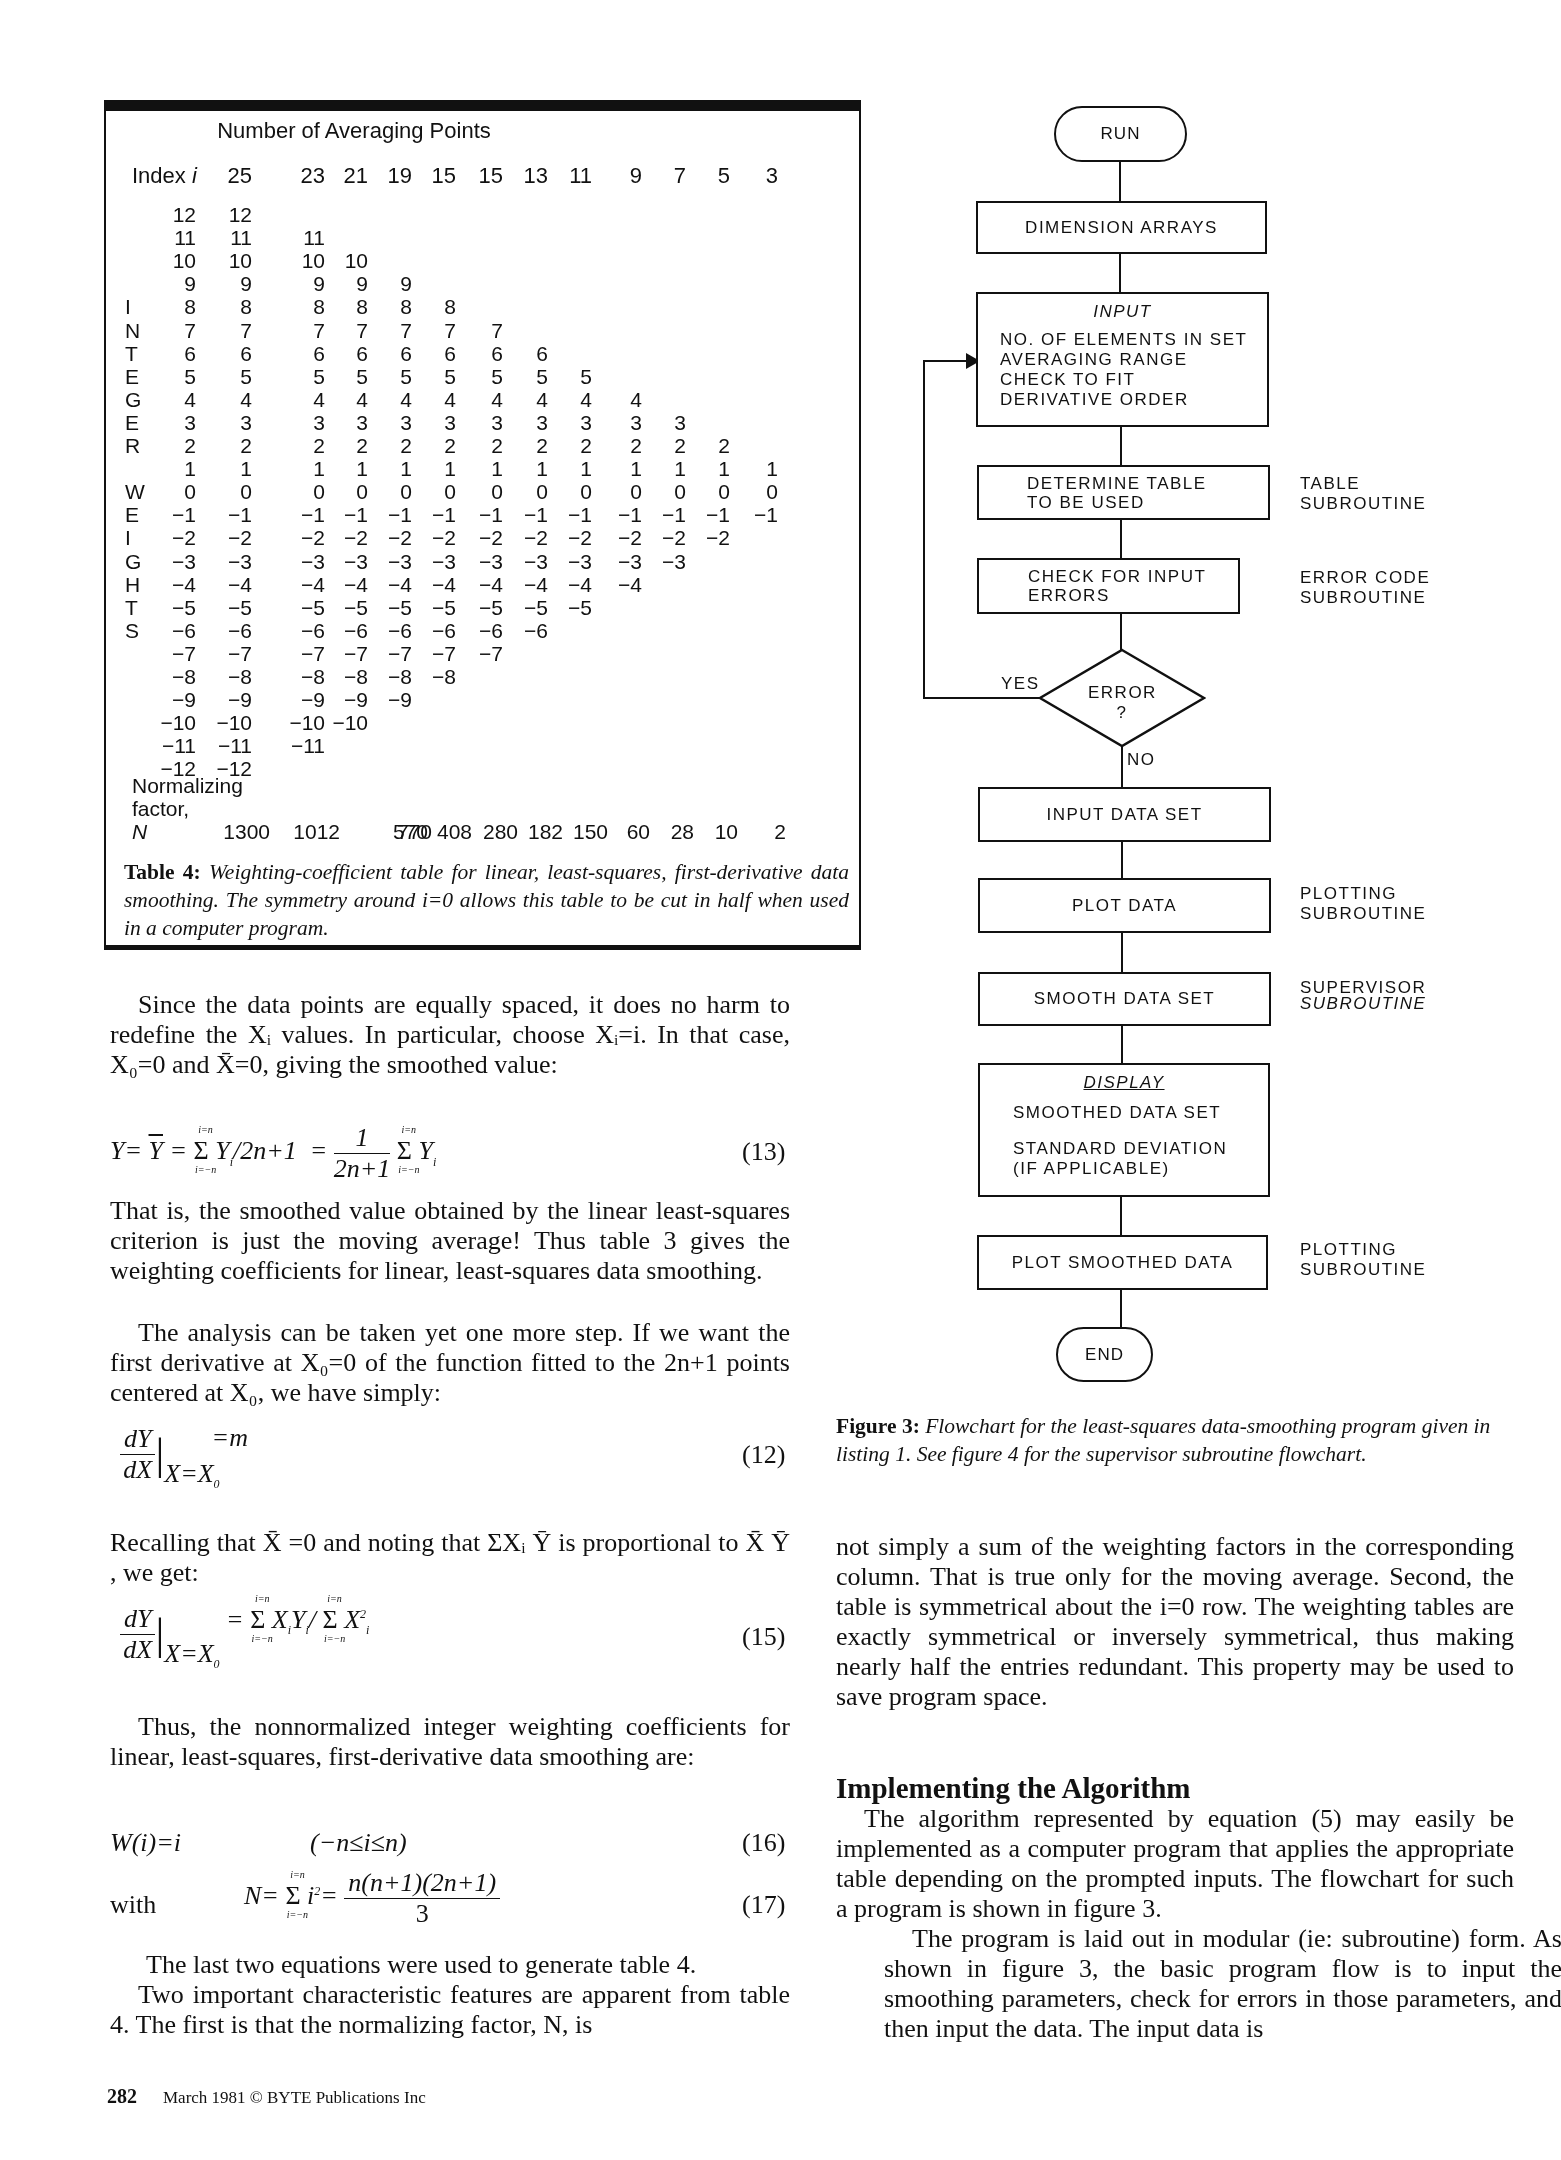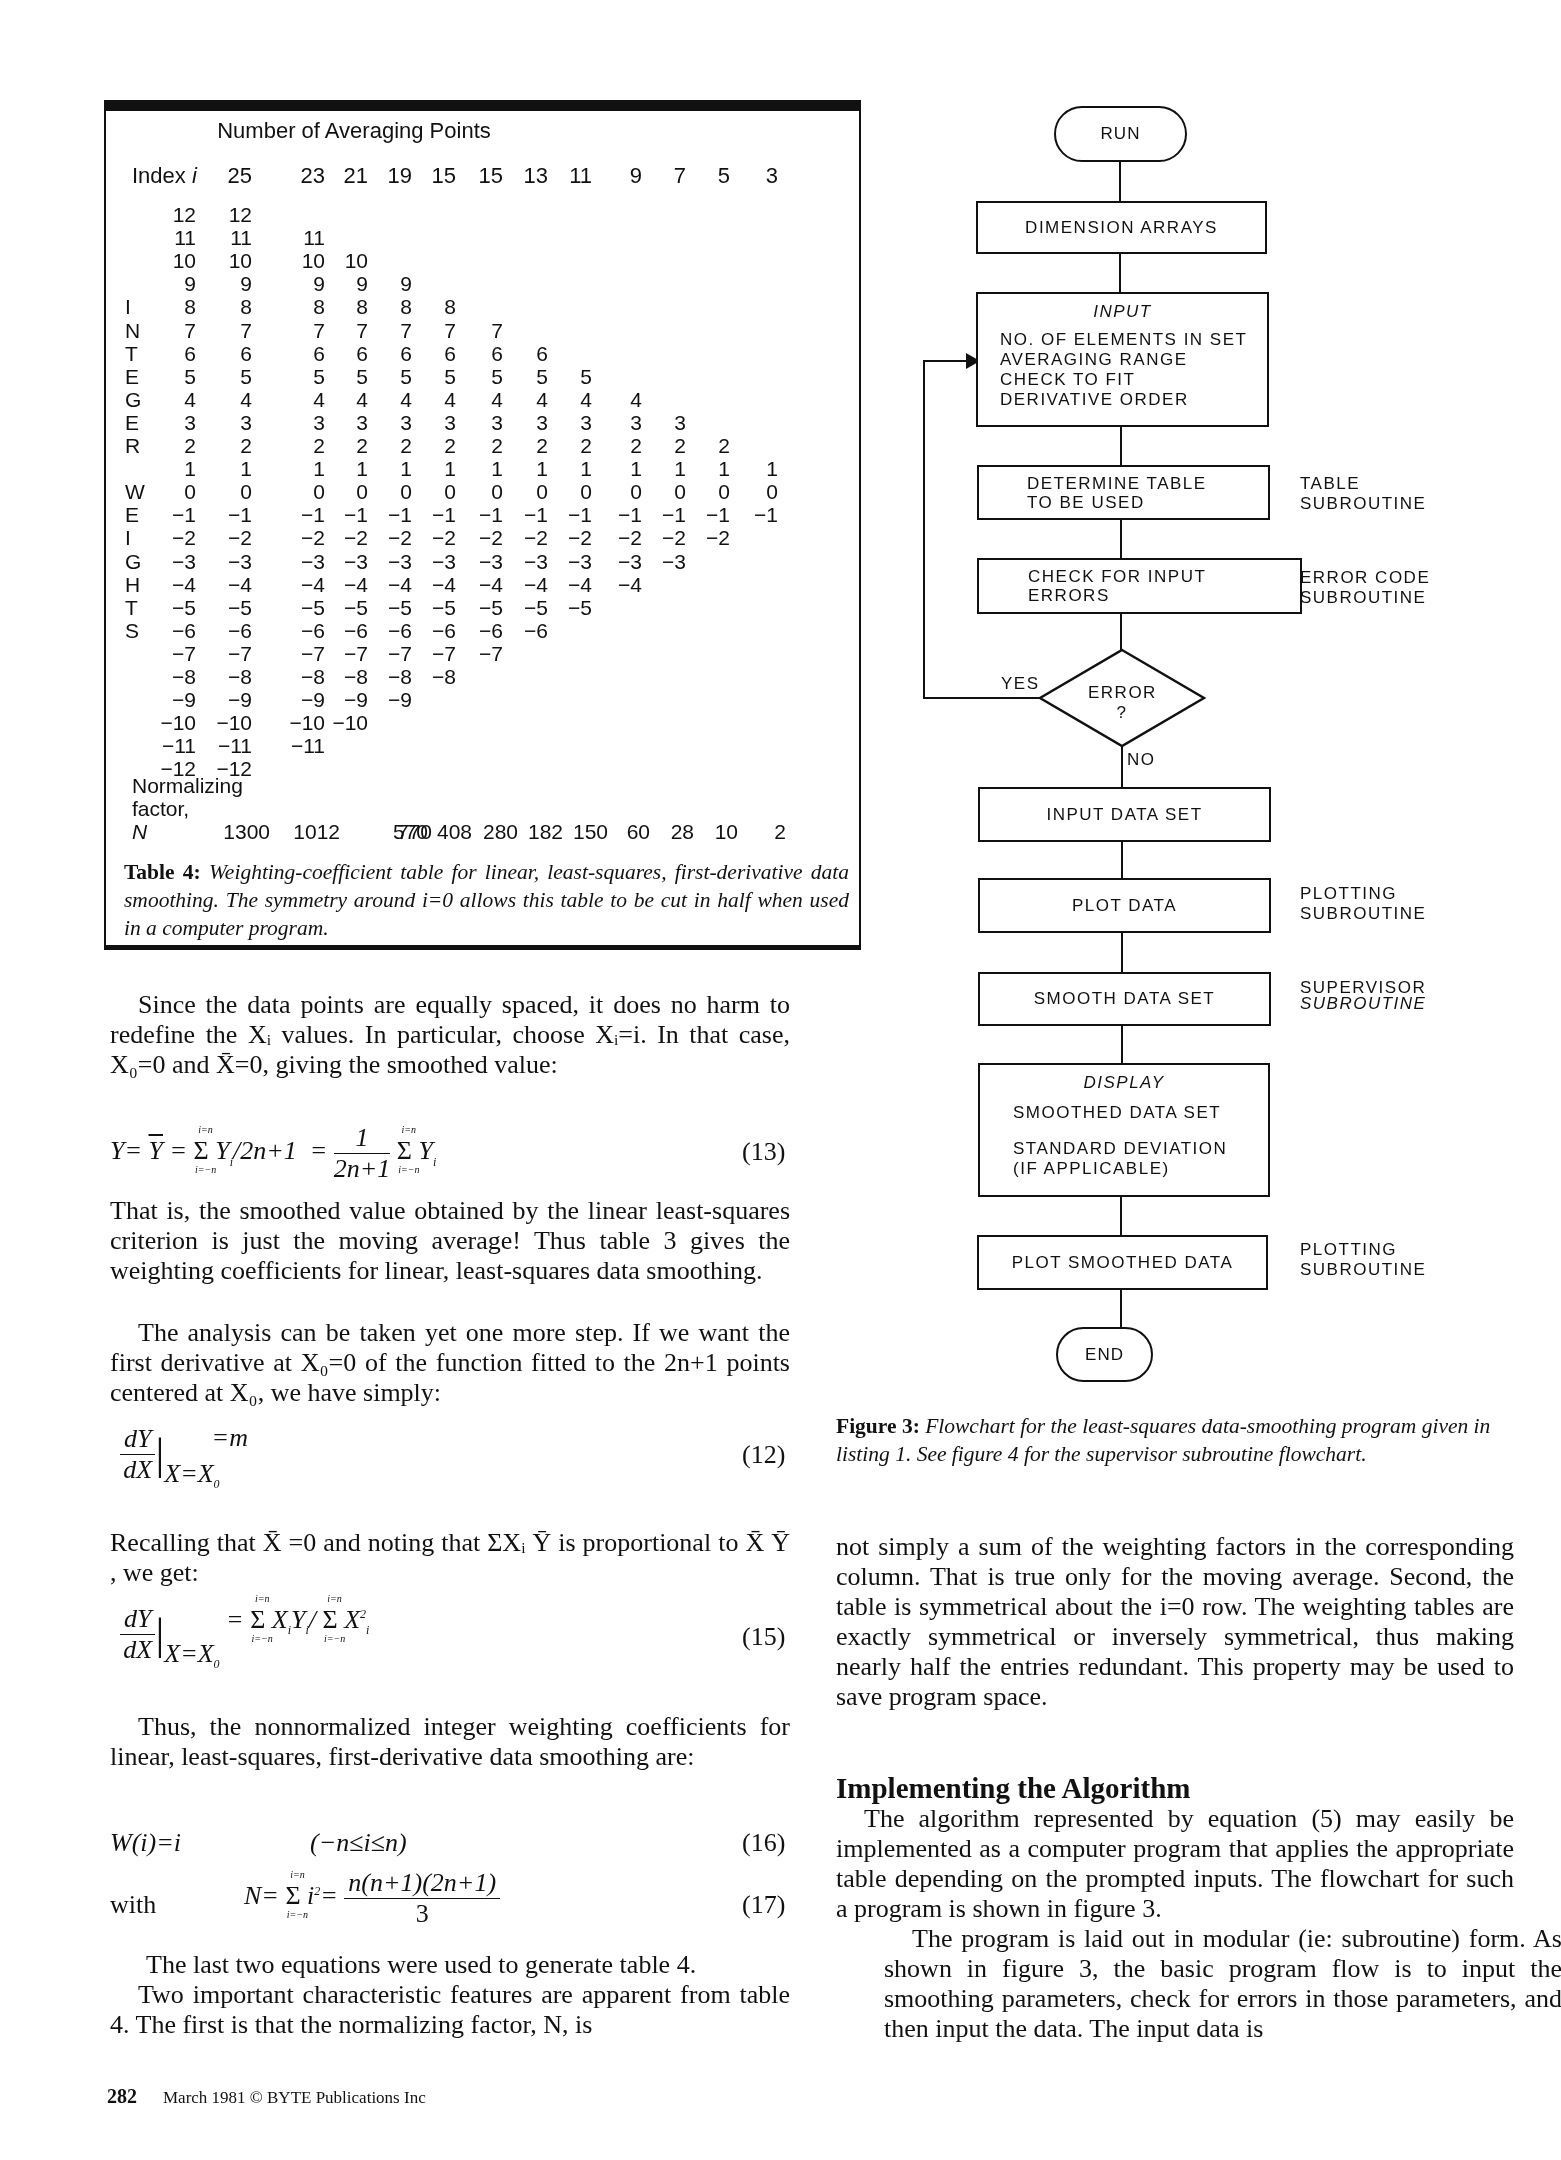--- a/index.html
+++ b/index.html
@@ -369,21 +369,21 @@
 
   <div class="fc-box" style="left:977px; top:465px; width:293px; height:55px; padding:7px 0 0 48px; line-height:19px;">
     <div>DETERMINE TABLE</div>
       <div>TO BE USED</div>
   </div>
   <div class="fc-note" style="left:1300px; top:474px;">
       <div>TABLE</div>
       <div>SUBROUTINE</div>
     </div>
 
-  <div class="fc-box" style="left:977px; top:558px; width:325px; height:56px; padding:7px 0 0 49px; line-height:19px;">
+  <div class="fc-box" style="left:977px; top:558px; width:263px; height:56px; padding:7px 0 0 49px; line-height:19px;">
     <div>CHECK FOR INPUT</div>
       <div>ERRORS</div>
   </div>
   <div class="fc-note" style="left:1300px; top:568px;">
       <div>ERROR CODE</div>
       <div>SUBROUTINE</div>
     </div>
 
   <svg class="abs" style="left:1038px; top:648px;" width="168" height="100">
       <polygon points="84,2 166,50 84,98 2,50" fill="#fff" stroke="#111" stroke-width="2.5"></polygon>
@@ -403,21 +403,21 @@
       <div>SUBROUTINE</div>
     </div>
 
   <div class="fc-box center" style="left:978px; top:972px; width:293px; height:54px;">SMOOTH DATA SET</div>
   <div class="fc-note" style="left:1300px; top:980px; line-height:16px;">
       <div>SUPERVISOR</div>
       <div style="font-style:italic">SUBROUTINE</div>
     </div>
 
   <div class="fc-box" style="left:978px; top:1063px; width:292px; height:134px; padding:8px 0 0 33px; line-height:20px;">
-    <div style="text-align:center; margin-left:-33px; font-style:italic;">DISPLAY</div>
+    <div style="text-align:center; margin-left:-33px; font-style:italic;text-decoration:underline;">DISPLAY</div>
     <div style="margin-top:10px;">SMOOTHED DATA SET</div>
     <div style="margin-top:16px;">STANDARD DEVIATION</div>
     <div>(IF APPLICABLE)</div>
   </div>
 
   <div class="fc-box center" style="left:977px; top:1235px; width:291px; height:55px;">PLOT SMOOTHED DATA</div>
   <div class="fc-note" style="left:1300px; top:1240px;">
       <div>PLOTTING</div>
       <div>SUBROUTINE</div>
     </div>

